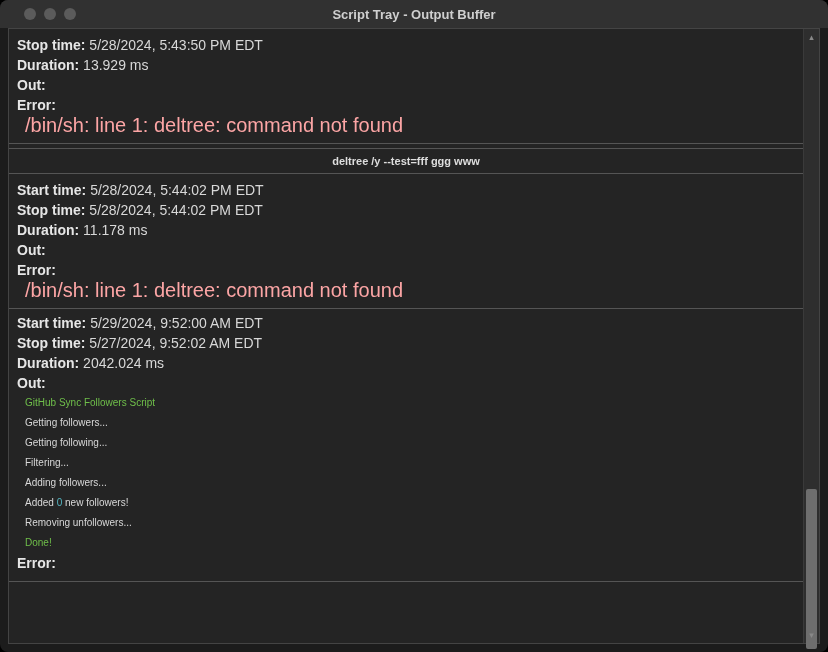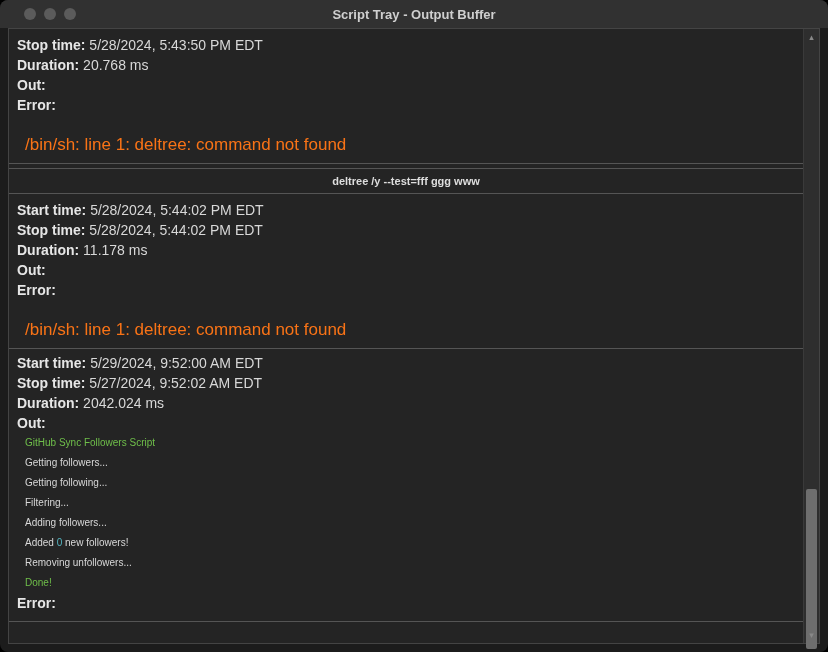--- a/index.html
+++ b/index.html
@@ -47,21 +47,21 @@
   }
   .cmd-header {
     text-align: center; font-weight: 700; font-size: 11px; color: #dedede;
     padding: 6px 0 6px 0;
     border-bottom: 1px solid #555;
     margin: 0 -8px 6px -8px;
   }
   .row { font-size: 14px; line-height: 20px; color: #d8d8d8; }
   .label { font-weight: 700; color: #e6e6e6; text-align: center; }
   .out-line { padding-left: 8px; font-size: 10px; line-height: 20px; color: #d8d8d8; }
-  .err-line { padding-left: 8px; font-size: 17px; line-height: 20px; color: #f97316; margin-top: 20px; }
+  .err-line { padding-left: 8px; font-size: 20px; line-height: 20px; color: #fca5a5; }
   .green { color: #6fbf4a; }
   .cyan { color: #56b6c2; }
   .first-block { padding-top: 4px; }
   .block.first-block { border-top: none; }
   .block .cmd-header:first-child { border-top: 1px solid #555; }
   .block.no-top-header .row:first-child { margin-top: 2px; }
 </style>
 </head>
 <body>
 
@@ -72,21 +72,21 @@
       <div class="dot"></div>
       <div class="dot"></div>
     </div>
     <div class="title">Script Tray - Output Buffer</div>
   </div>
 
   <div class="viewport">
     <div class="content" id="content">
         <div class="block first-block no-top-header">
           <div class="row"><span class="label">Stop time: </span><span>5/28/2024, 5:43:50 PM EDT</span></div>
-          <div class="row"><span class="label">Duration: </span><span>20.768 ms</span></div>
+          <div class="row"><span class="label">Duration: </span><span>13.929 ms</span></div>
           <div class="row"><span class="label">Out:</span></div>
           <div class="row"><span class="label">Error:</span></div>
           <div class="err-line">/bin/sh: line 1: deltree: command not found</div>
         </div>
         <div class="block">
           <div class="cmd-header">deltree /y --test=fff ggg www</div>
           <div class="row"><span class="label">Start time: </span><span>5/28/2024, 5:44:02 PM EDT</span></div>
           <div class="row"><span class="label">Stop time: </span><span>5/28/2024, 5:44:02 PM EDT</span></div>
           <div class="row"><span class="label">Duration: </span><span>11.178 ms</span></div>
           <div class="row"><span class="label">Out:</span></div>

